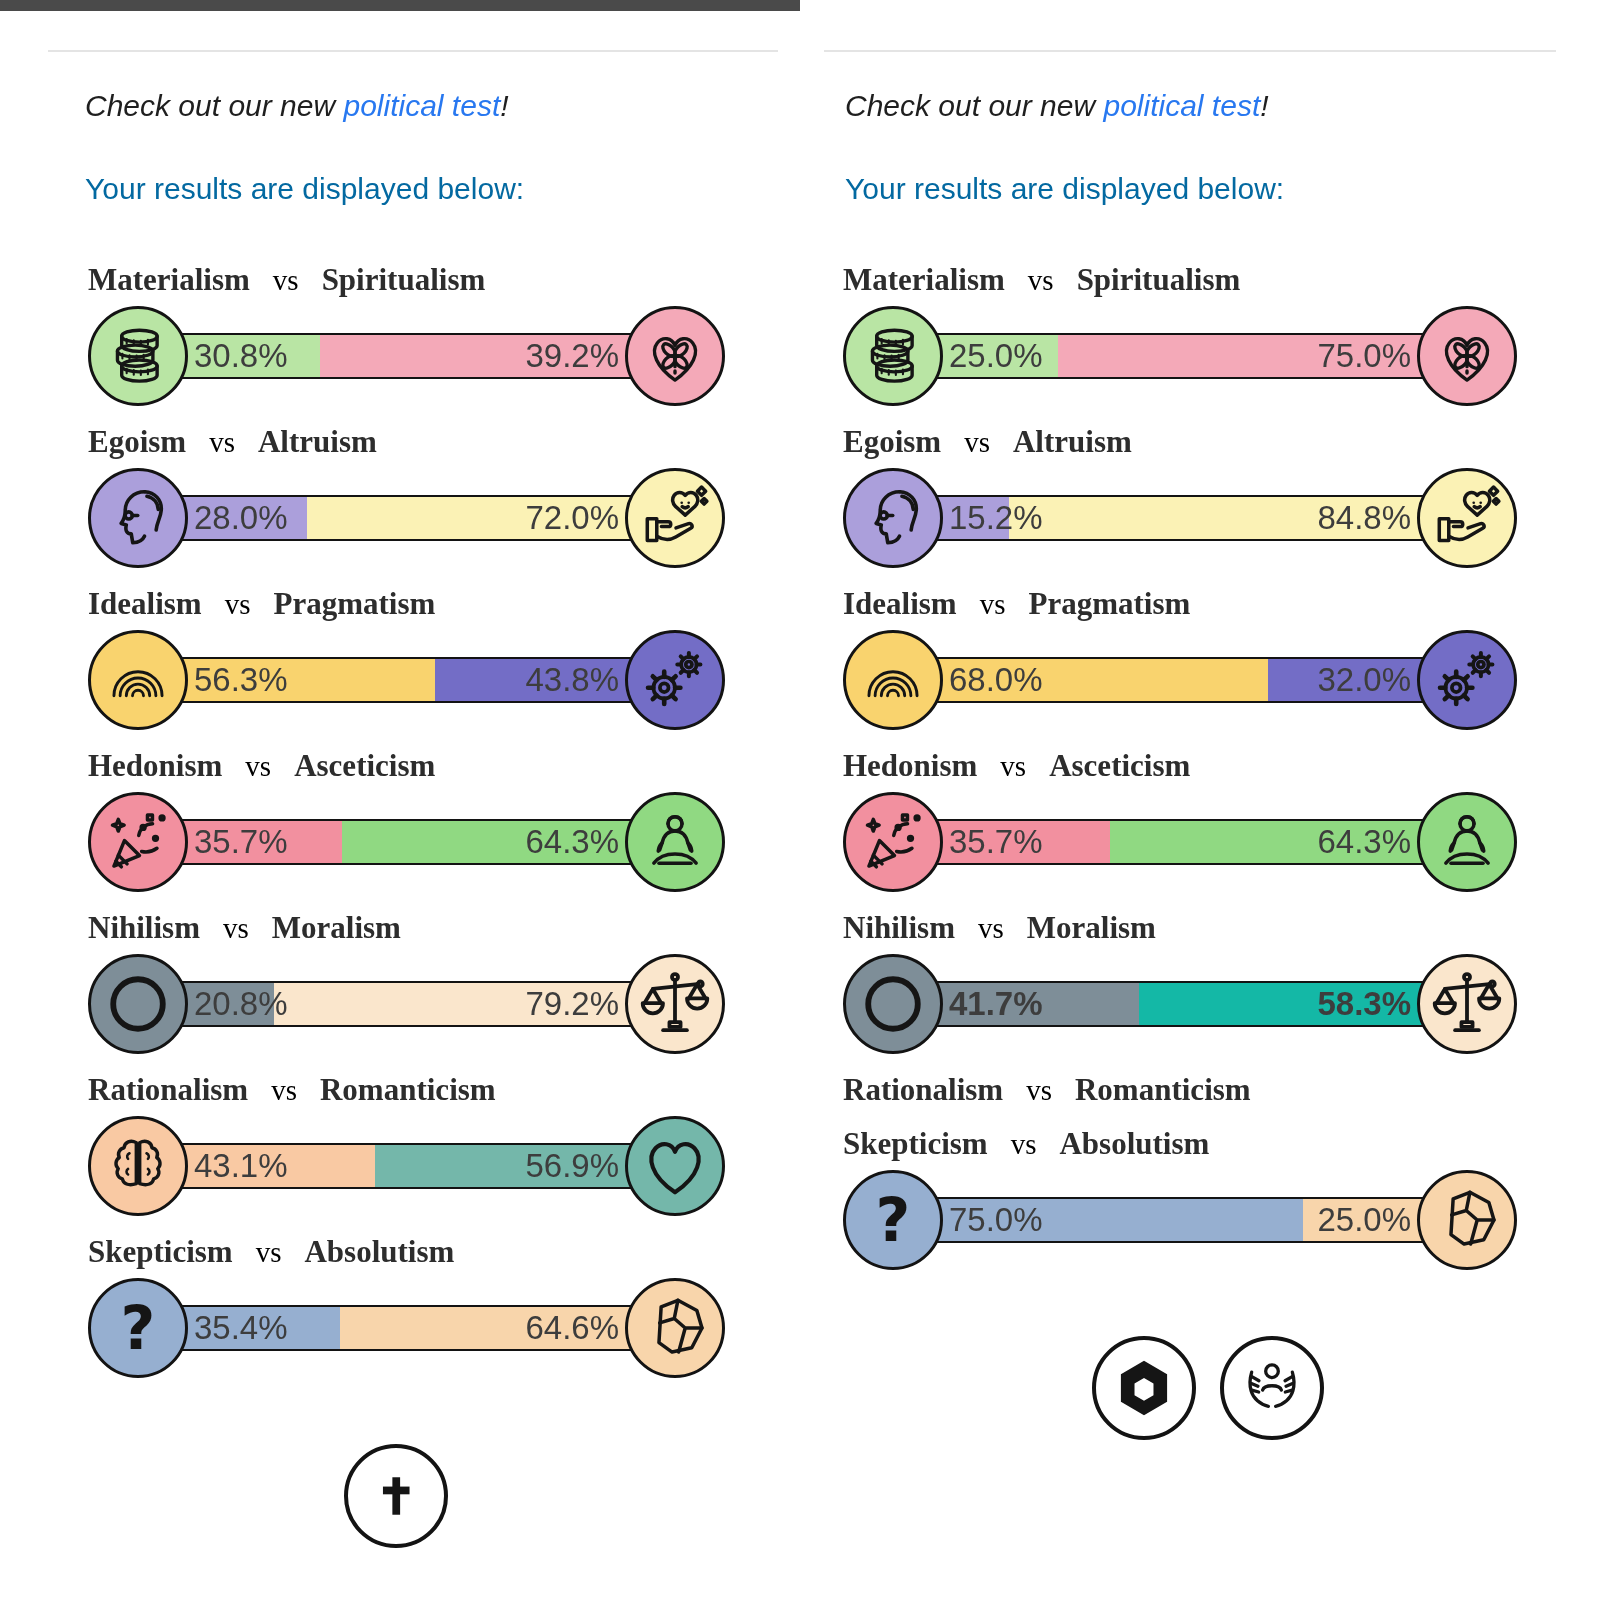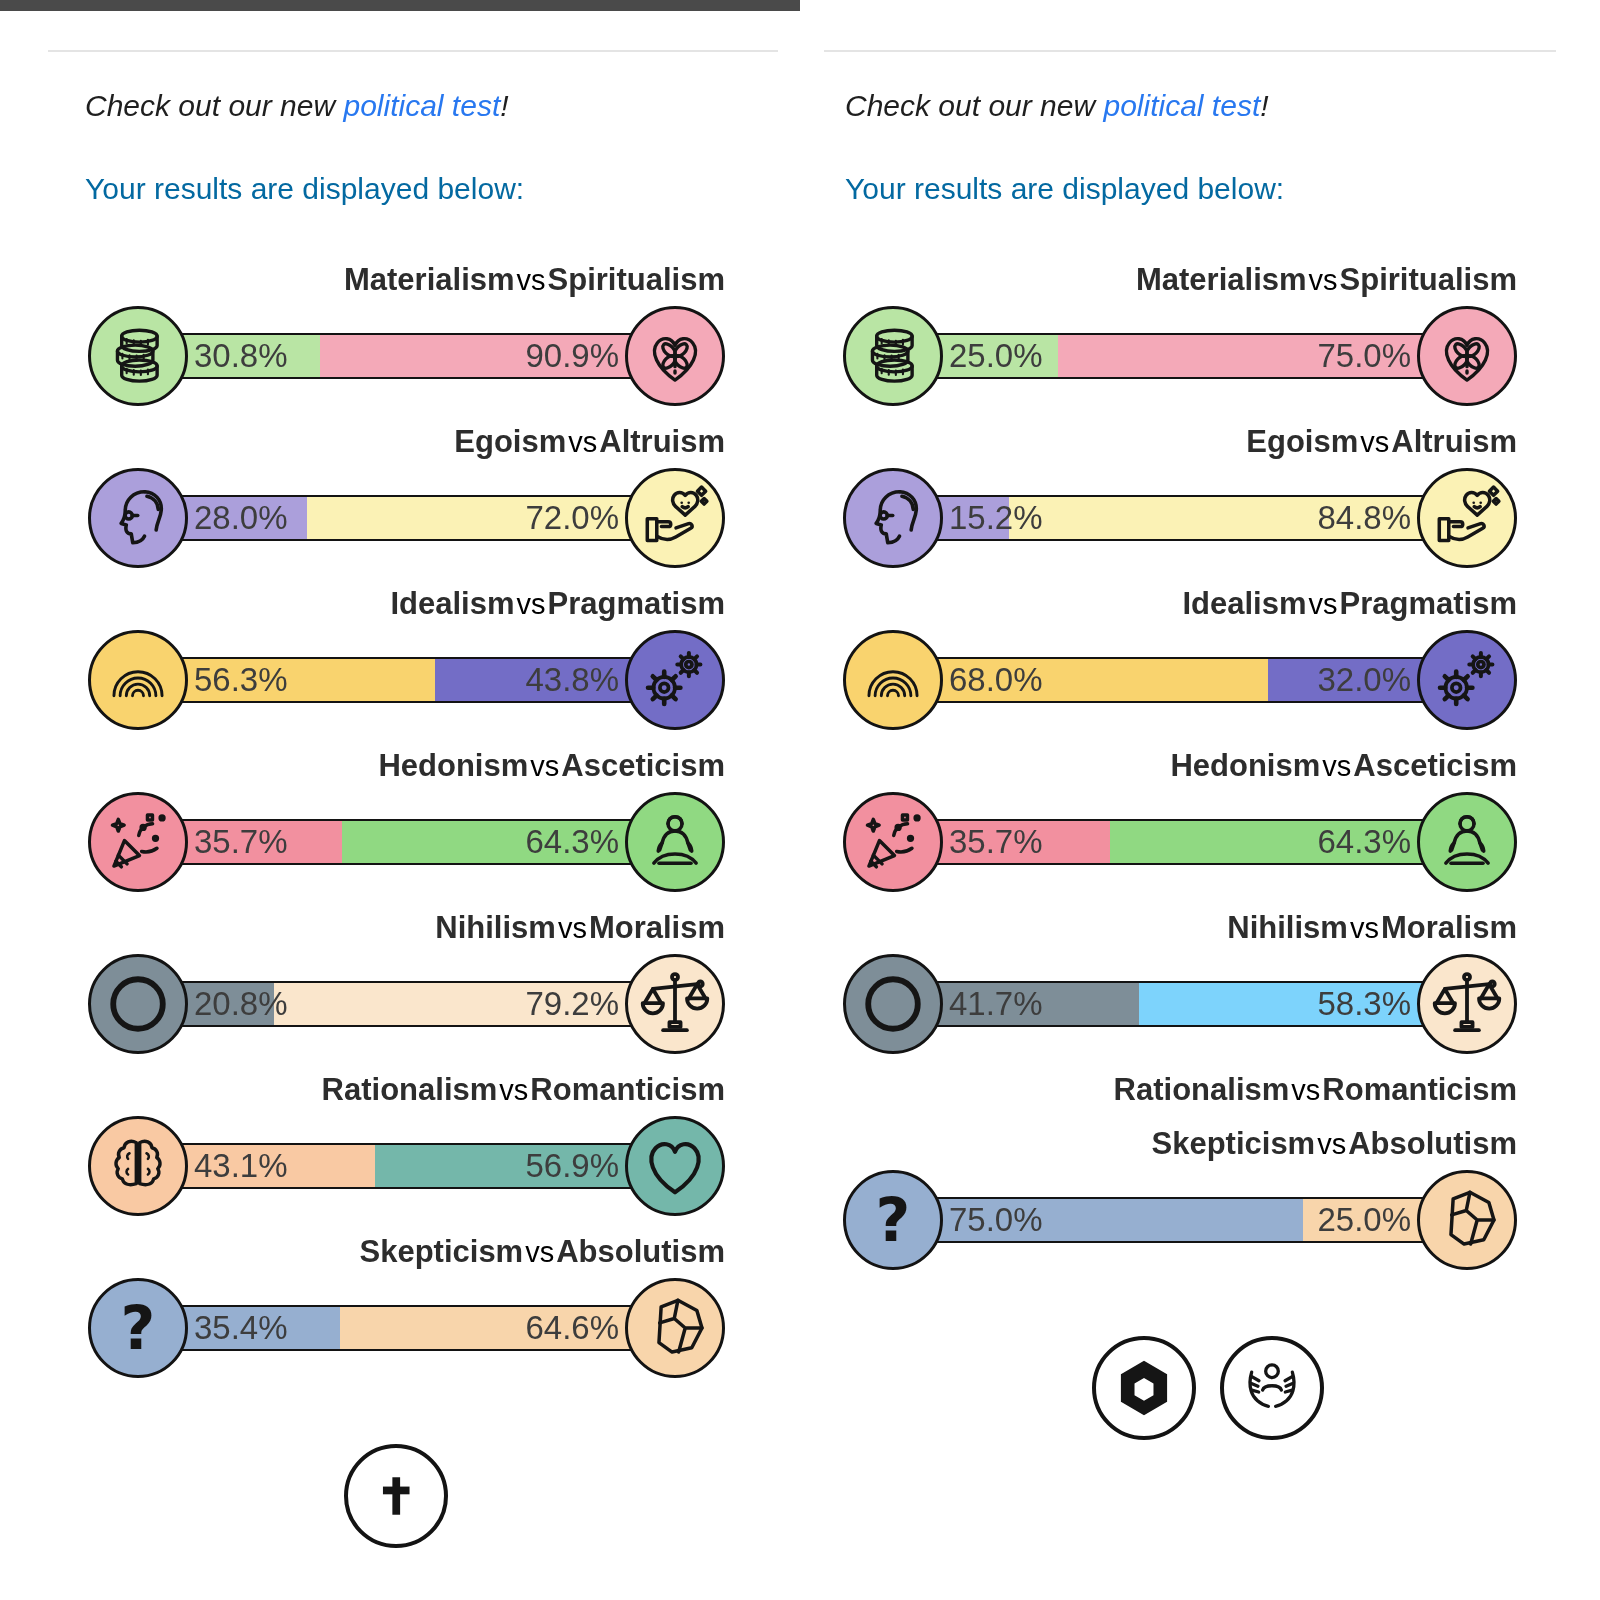--- a/index.html
+++ b/index.html
@@ -16,22 +16,22 @@
   .panel-right .divider{margin-left:8px;margin-right:44px;}
   .promo{font-style:italic;font-size:30px;line-height:35px;margin-top:36px;color:#1f1f1f;}
   .heading{font-size:30px;line-height:35px;margin-top:48px;color:#0369a1;}
   .panel-left .promo,.panel-left .heading{padding-left:77px;}
   .panel-right .promo,.panel-right .heading{padding-left:29px;}
   .promo .link{text-decoration:none;font-style:italic;}
   .rows{margin-top:56px;}
   .panel-left .rows{padding-left:80px;padding-right:59px;}
   .panel-right .rows{padding-left:27px;padding-right:83px;}
   .row{margin-bottom:18px;}
-  .row-title{display:flex;justify-content:flex-end;align-items:baseline;gap:2px;
-    font-size:31px;line-height:36px;font-weight:600;color:#2d2d2d;margin-bottom:8px;}
+  .row-title{display:flex;justify-content:flex-start;align-items:baseline;gap:23px;
+    font-size:31px;line-height:36px;font-weight:600;color:#2d2d2d;margin-bottom:8px;font-family:Liberation Serif, serif;}
   .row-title .vs{font-size:29px;font-weight:400;color:#000000;}
   .row-bar{display:flex;align-items:center;height:100px;}
   .pole{position:relative;z-index:2;flex:none;width:100px;height:100px;border:3px solid #131313;
     border-radius:50%;box-sizing:border-box;display:flex;align-items:center;justify-content:center;}
   .bar{position:relative;z-index:1;flex:1;height:46px;border:2px solid #131313;margin:0 -10px;
     box-sizing:border-box;overflow:hidden;}
   .fill{position:absolute;left:0;top:0;bottom:0;}
   .pct{position:absolute;top:50%;transform:translateY(-50%);font-size:33px;color:#3d3d3d;z-index:3;white-space:nowrap;}
   .pct-left{left:14px;}
   .pct-right{right:14px;}
@@ -191,21 +191,21 @@
       </div>
       <div class="row-bar">
         <div class="pole" style="background: rgb(185, 229, 164);">
             <svg class="icon" viewBox="0 0 48 48" style="width:68px;height:68px">
               <use href="#i-coins"></use>
             </svg>
           </div>
         <div class="bar" style="background: rgb(244, 169, 184);">
           <div class="fill" style="background: rgb(185, 229, 164); width: 30.8%;"></div>
           <span class="pct pct-left">30.8%</span>
-          <span class="pct pct-right">90.9%</span>
+          <span class="pct pct-right">39.2%</span>
         </div>
         <div class="pole" style="background: rgb(244, 169, 184);">
             <svg class="icon" viewBox="0 0 48 48" style="width:68px;height:68px">
               <use href="#i-heartflower"></use>
             </svg>
           </div>
       </div>
     </div>
 
     <div class="row">
@@ -479,21 +479,21 @@
         <span>Nihilism</span>
           <span class="vs">vs</span>
           <span>Moralism</span>
       </div>
       <div class="row-bar">
         <div class="pole" style="background: rgb(126, 142, 152);">
             <svg class="icon" viewBox="0 0 48 48" style="width:82px;height:82px">
               <use href="#i-ring"></use>
             </svg>
           </div>
-        <div class="bar" style="background: #7dd3fc;">
+        <div class="bar" style="background: #14b8a6; font-weight: bold;">
           <div class="fill" style="background: rgb(126, 142, 152); width: 41.7%;"></div>
           <span class="pct pct-left">41.7%</span>
           <span class="pct pct-right">58.3%</span>
         </div>
         <div class="pole" style="background: rgb(250, 230, 204);">
             <svg class="icon" viewBox="0 0 48 48" style="width:76px;height:76px">
               <use href="#i-scales"></use>
             </svg>
           </div>
       </div>

